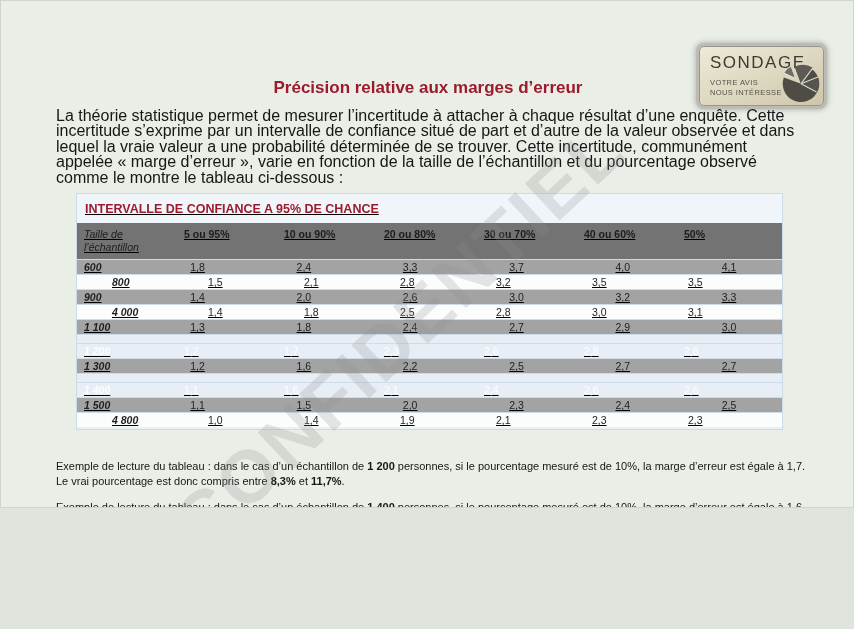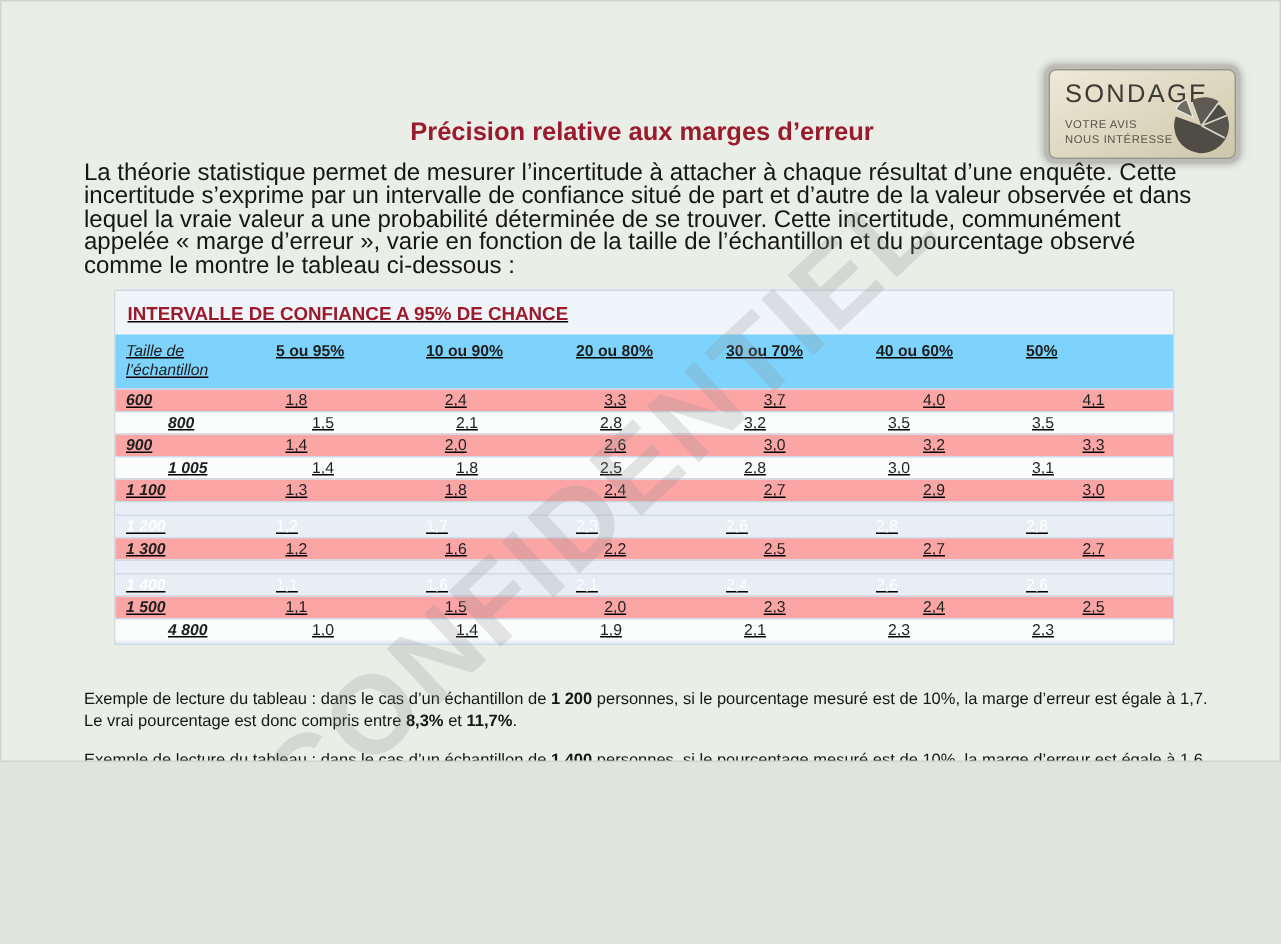--- a/index.html
+++ b/index.html
@@ -27,27 +27,27 @@
   .intro{position:absolute;left:55px;top:107px;width:752px;margin:0;
          font-size:16px;line-height:15.4px;color:var(--ink);}
 
   
   .ctable{position:absolute;left:75px;top:192px;width:707px;background:var(--table-bg);
           border:1px solid #ccdae6;box-sizing:border-box;padding-bottom:2px;text-decoration:underline;}
   .t-title{padding:8px 8px 7px 8px;font-size:12.5px;font-weight:bold;color:var(--accent);background:#f0f5fa;}
   .t-sub{position:relative;height:17px;background:#e6edf4;border-top:1px solid #cdd9e4;border-bottom:1px solid #cdd9e4;}
   .t-sub span{position:absolute;left:105px;right:10px;top:2px;text-align:center;
               font-size:10.5px;font-style:italic;color:#2e2e2e;}
-  .t-head{display:flex;background:#7dd3fc;padding:5px 0 6px 0;font-size:10.5px;color:#1c1c1c;justify-content:space-between;}
+  .t-head{display:flex;background:#737373;padding:5px 0 6px 0;font-size:10.5px;color:#1c1c1c;justify-content:space-between;}
   .h-label{width:105px;box-sizing:border-box;padding-left:7px;font-style:italic;line-height:12.5px;}
   .h-col{width:100px;box-sizing:border-box;padding-left:2px;font-weight:bold;}
   .row{display:flex;align-items:center;height:14px;font-size:10.5px;border-top:1px solid #cfdce8;color:#1e1e1e;}
   .row .r-label{width:105px;box-sizing:border-box;padding-left:7px;font-weight:bold;font-style:italic;}
   .row .r-val{width:100px;box-sizing:border-box;padding-left:2px;}
-  .row.cream{background:#fca5a5;gap:44px;}
+  .row.cream{background:#a3a3a3;gap:44px;}
   .row.white{background:#fbfcfc;padding-left:28px;}
   .row.spacer{height:8px;background:#e7eef5;}
   .row.hidden{background:#e7eef5;color:#fdfeff;}
   .row.hidden .r-label{color:#fdfeff;}
 
   
   .examples{position:absolute;left:55px;top:458px;width:752px;font-size:11px;line-height:15.4px;color:var(--ink);}
   .examples p{margin:0 0 10px 0;}
   .examples b{font-weight:bold;}
 
@@ -117,21 +117,21 @@
         <div class="row cream">
           <div class="r-label">900</div>
           <div class="r-val">1,4</div>
           <div class="r-val">2,0</div>
           <div class="r-val">2,6</div>
           <div class="r-val">3,0</div>
           <div class="r-val">3,2</div>
           <div class="r-val">3,3</div>
         </div>
         <div class="row white">
-          <div class="r-label">1 005</div>
+          <div class="r-label">4 000</div>
           <div class="r-val">1,4</div>
           <div class="r-val">1,8</div>
           <div class="r-val">2,5</div>
           <div class="r-val">2,8</div>
           <div class="r-val">3,0</div>
           <div class="r-val">3,1</div>
         </div>
         <div class="row cream">
           <div class="r-label">1 100</div>
           <div class="r-val">1,3</div>

